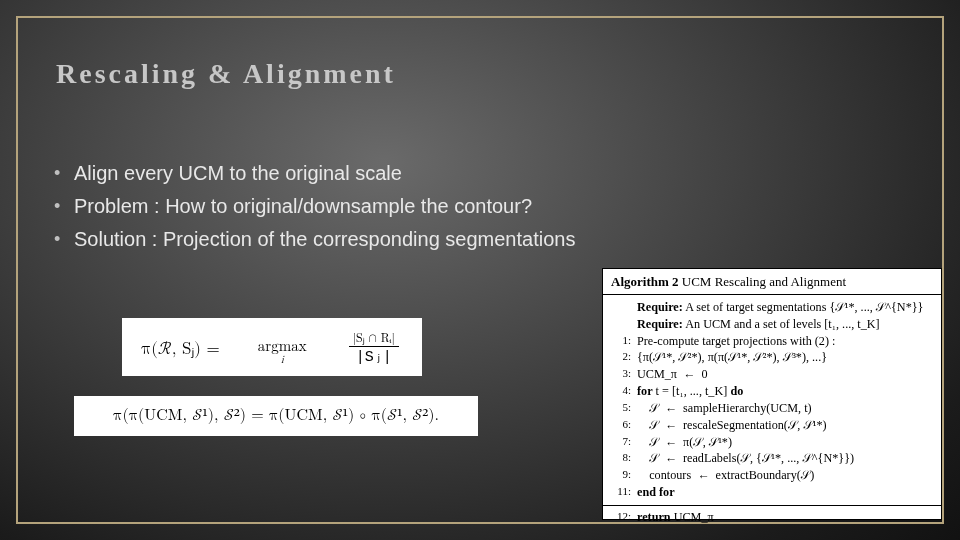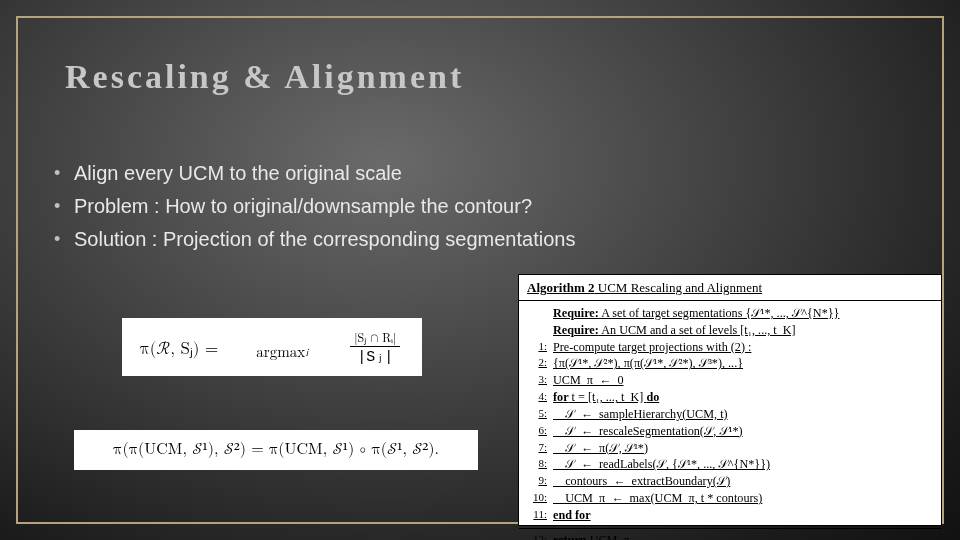--- a/index.html
+++ b/index.html
@@ -22,24 +22,24 @@
     top: 16px;
     left: 16px;
     right: 16px;
     bottom: 16px;
     border: 2px solid #b4a37c;
     box-sizing: border-box;
   }
   .title {
     position: absolute;
     top: 58px;
-    left: 65px;
+    left: 56px;
     font-family: Georgia, 'Times New Roman', serif;
     font-weight: bold;
-    font-size: 34px;
+    font-size: 28px;
     letter-spacing: 3px;
     color: #c7c7c7;
   }
   .bullets {
     position: absolute;
     top: 158px;
     left: 54px;
     right: 40px;
     color: #e8e8e8;
     font-size: 20px;
@@ -76,57 +76,55 @@
   }
   .eq2 {
     top: 396px;
     left: 74px;
     width: 404px;
     height: 40px;
     display: flex;
     align-items: center;
     justify-content: center;
     font-size: 16px;
-    margin-top: 34px;
   }
   .frac {
     display: inline-flex;
     flex-direction: column;
     align-items: center;
     vertical-align: middle;
     margin: 0 4px;
   }
   .frac .num { border-bottom: 1px solid #000; padding: 0 4px; font-size: 12px; }
   .frac .den { padding: 0 4px; font-size: 15px; font-family: Liberation Mono, monospace; }
   .argmax {
     display: inline-flex;
-    flex-direction: row;
+    flex-direction: column;
     align-items: center;
     line-height: 1;
     margin: 0 6px;
     position: relative;
     top: 5px;
   }
   .argmax .top { font-size: 15px; }
   .argmax .sub { font-size: 11px; font-style: italic; }
 
   .algo {
     position: absolute;
-    top: 274px;
+    top: 268px;
     right: 18px;
-    width: 424px;
+    width: 340px;
     height: 252px;
     background: #ffffff;
     border: 1px solid #000;
     box-sizing: border-box;
     color: #000;
     font-family: 'Times New Roman', Times, serif;
     font-size: 12.2px;
     line-height: 1.38;
-    text-decoration: underline;
   }
   .algo .atitle {
     padding: 4px 8px 3px 8px;
     border-bottom: 1px solid #000;
     font-size: 13px;
   }
   .algo .body {
     padding: 4px 8px 4px 8px;
     border-bottom: 1px solid #000;
   }
@@ -233,24 +231,20 @@
         </div>
       <div class="line">
           <span class="ln">8:</span>
           <span class="txt">    𝒮  ←  readLabels(𝒮, {𝒮¹*, ..., 𝒮^{N*}})</span>
         </div>
       <div class="line">
           <span class="ln">9:</span>
           <span class="txt">    contours  ←  extractBoundary(𝒮)</span>
         </div>
       <div class="line">
-          <span class="ln">10:</span>
-          <span class="txt">    UCM_π  ←  max(UCM_π, t * contours)</span>
-        </div>
-      <div class="line">
           <span class="ln">11:</span>
           <span class="txt b">end for</span>
         </div>
     </div>
     <div class="foot">
       <div class="line">
           <span class="ln">12:</span>
           <span class="txt"><span class="b">return</span><span> UCM_π</span></span>
         </div>
     </div>

